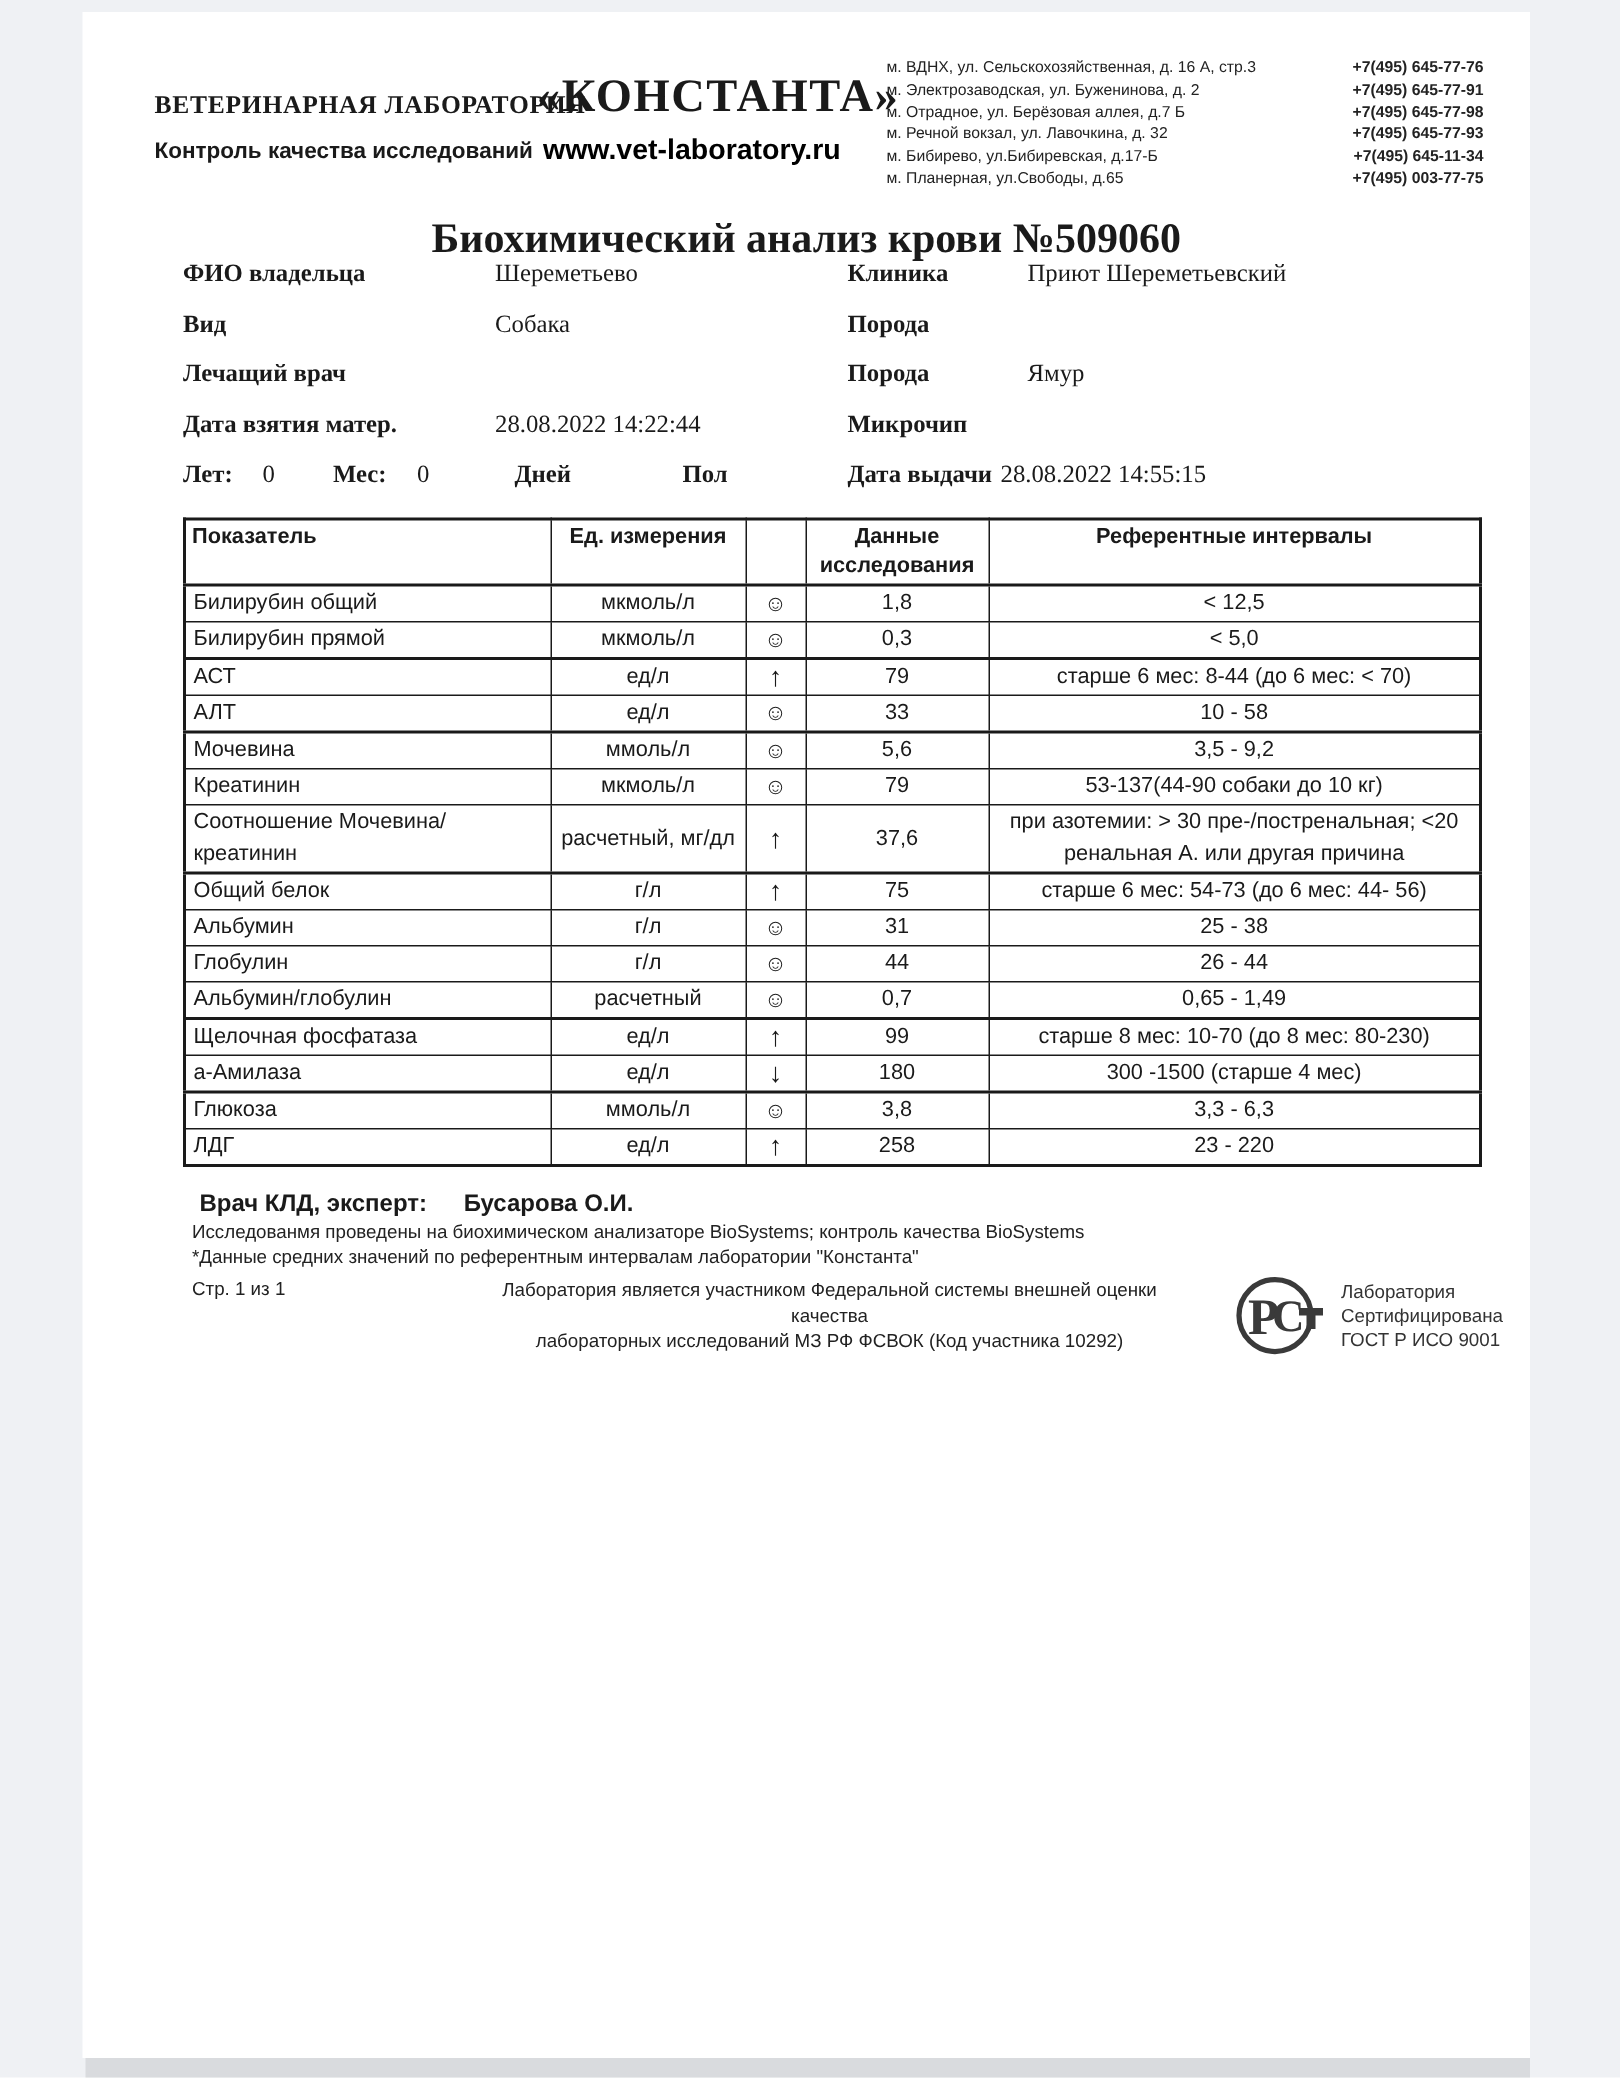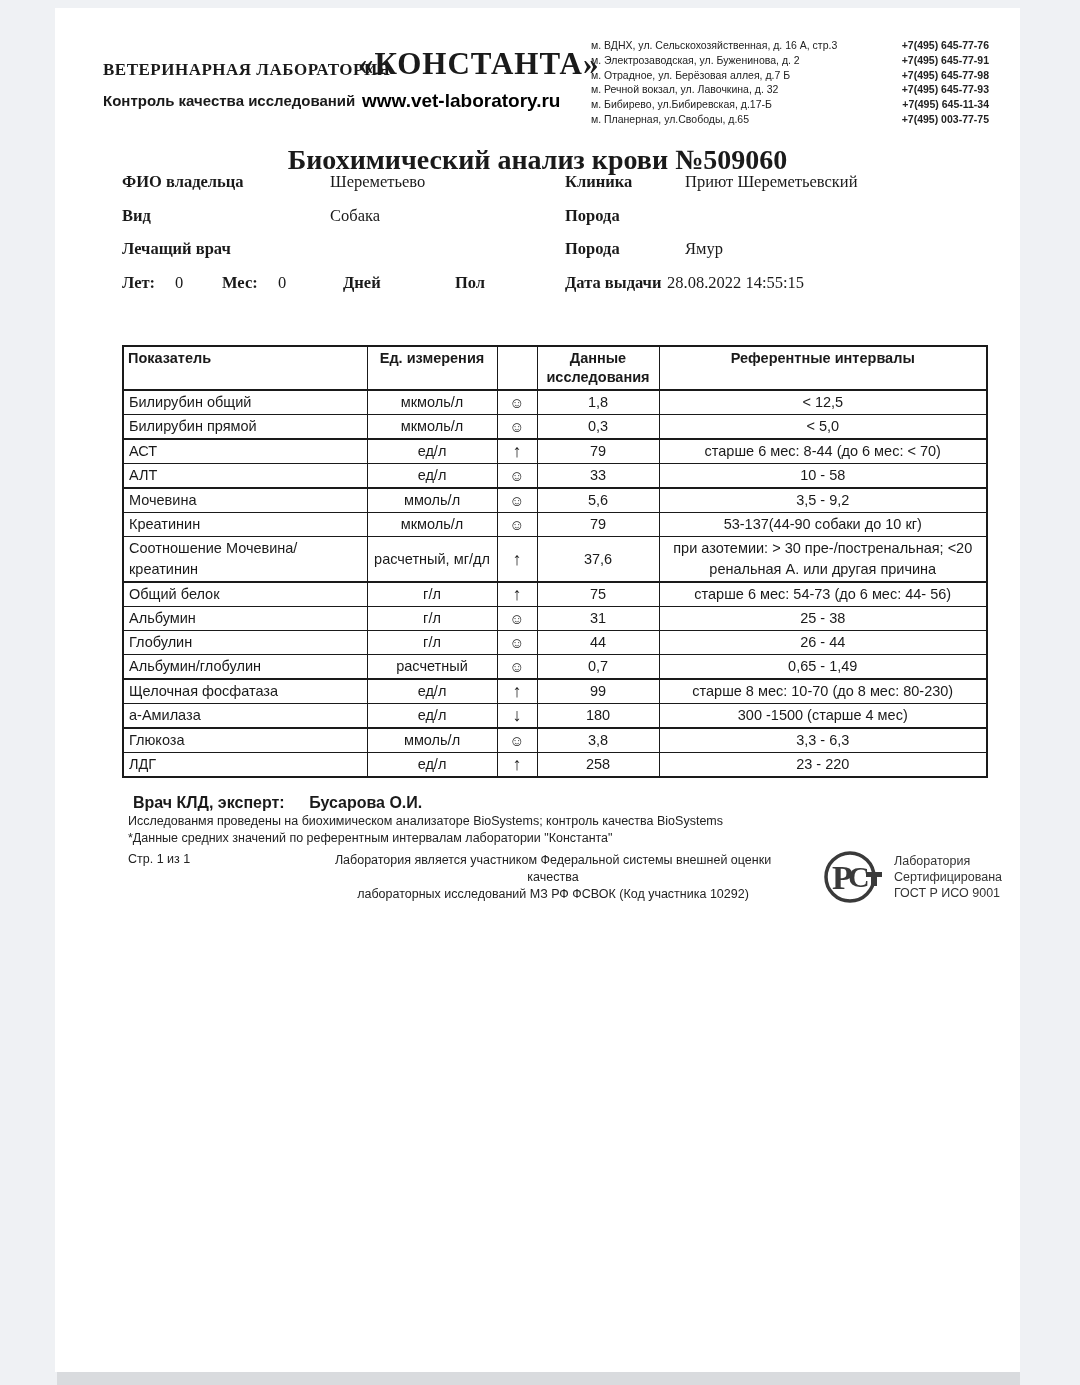--- a/index.html
+++ b/index.html
@@ -123,20 +123,26 @@
       <span class="ilabel c1">Вид</span>
       <span class="ivalue c2">Собака</span>
       <span class="ilabel c3">Порода</span>
       <span class="ivalue c4"></span>
     </div>
     <div class="info-row">
       <span class="ilabel c1">Лечащий врач</span>
       <span class="ivalue c2"></span>
       <span class="ilabel c3">Порода</span>
       <span class="ivalue c4">Ямур</span>
+    </div>
+    <div class="info-row">
+      <span class="ilabel c1">Дата взятия матер.</span>
+      <span class="ivalue c2">28.08.2022 14:22:44</span>
+      <span class="ilabel c3">Микрочип</span>
+      <span class="ivalue c4"></span>
     </div>
     <div class="info-row">
       <span class="a1">Лет:</span>
       <span class="a2">0</span>
       <span class="a3">Мес:</span>
       <span class="a4">0</span>
       <span class="a5">Дней</span>
       <span class="a6">Пол</span>
       <span class="a7">Дата выдачи</span>
       <span class="a8">28.08.2022 14:55:15</span>

